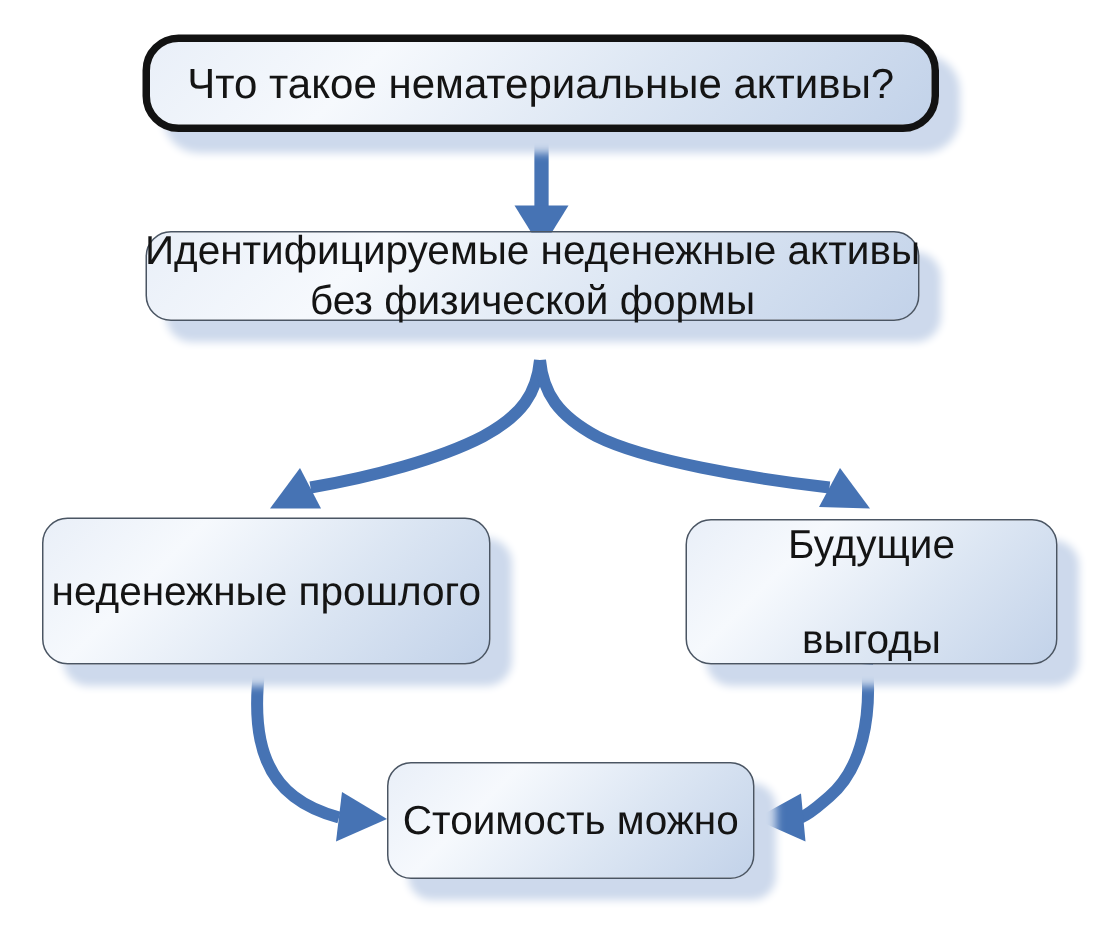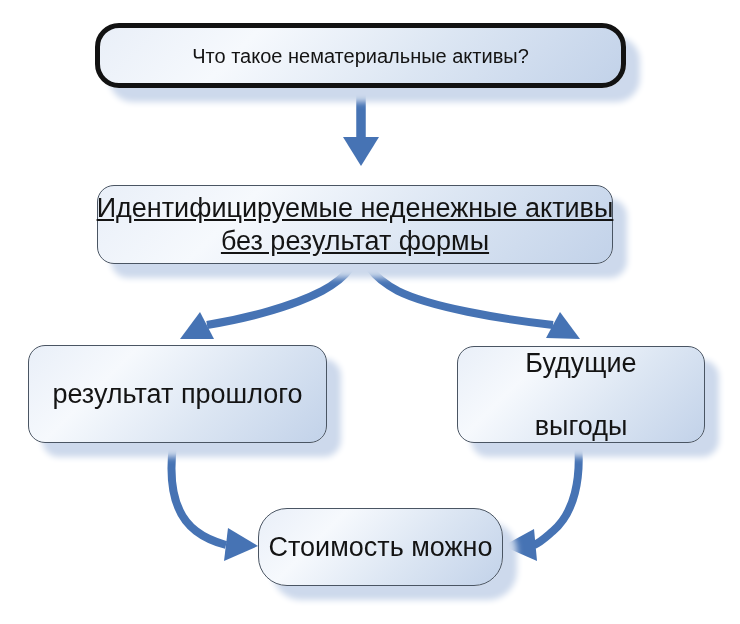--- a/index.html
+++ b/index.html
@@ -21,26 +21,26 @@
     border:1.5px solid #4a5563;
     border-radius:17px;
     box-shadow:14px 14px 6px #cdd9ec;
     font-size:27px;
     line-height:32px;
   }
   .node .line{white-space:nowrap;}
   .node-question{
     left:95px;top:23px;width:531px;height:65px;
     border:5px solid #121212;border-radius:24px;
-    font-size:20px;line-height:32px;
+    font-size:28px;line-height:32px;
   }
-  .node-definition{left:97px;top:185px;width:516px;height:79px;line-height:33px;text-decoration:underline;}
+  .node-definition{left:97px;top:154px;width:516px;height:60px;line-height:33px;}
   .node-control{left:28px;top:345px;width:299px;height:98px;}
   .node-benefits{left:457px;top:346px;width:248px;height:97px;justify-content:space-between;}
-  .node-valuation{left:258px;top:508px;width:245px;height:78px;border-radius:29px;line-height:33px;}
+  .node-valuation{left:258px;top:508px;width:245px;height:78px;border-radius:16px;line-height:33px;}
   .flow{stroke:#4673b4;fill:none;stroke-width:8;}
   .flow.thick{stroke-width:9.5;}
   .head{fill:#4673b4;stroke:none;}
 </style>
 </head>
 <body>
 
 <div class="canvas">
 
   <svg class="arrow-layer" viewBox="0 0 740 624" xmlns="http://www.w3.org/2000/svg">
@@ -60,25 +60,25 @@
     <path class="flow" d="M578,443 C581,478 575,512 553,531 C547,536 541,542 534,545"></path>
     <polygon class="head" points="503,546 534,529 537,561"></polygon>
   </svg>
 
   <div class="node node-question">
     <div class="line">Что такое нематериальные активы?</div>
   </div>
 
   <div class="node node-definition">
     <div class="line">Идентифицируемые неденежные активы</div>
-    <div class="line">без результат формы</div>
+    <div class="line">без физической формы</div>
   </div>
 
   <div class="node node-control">
-    <div class="line">результат прошлого</div>
+    <div class="line">неденежные прошлого</div>
   </div>
 
   <div class="node node-benefits">
     <div class="line">Будущие</div>
     <div class="line">выгоды</div>
   </div>
 
   <div class="node node-valuation">
     <div class="line">Стоимость можно</div>
   </div>

